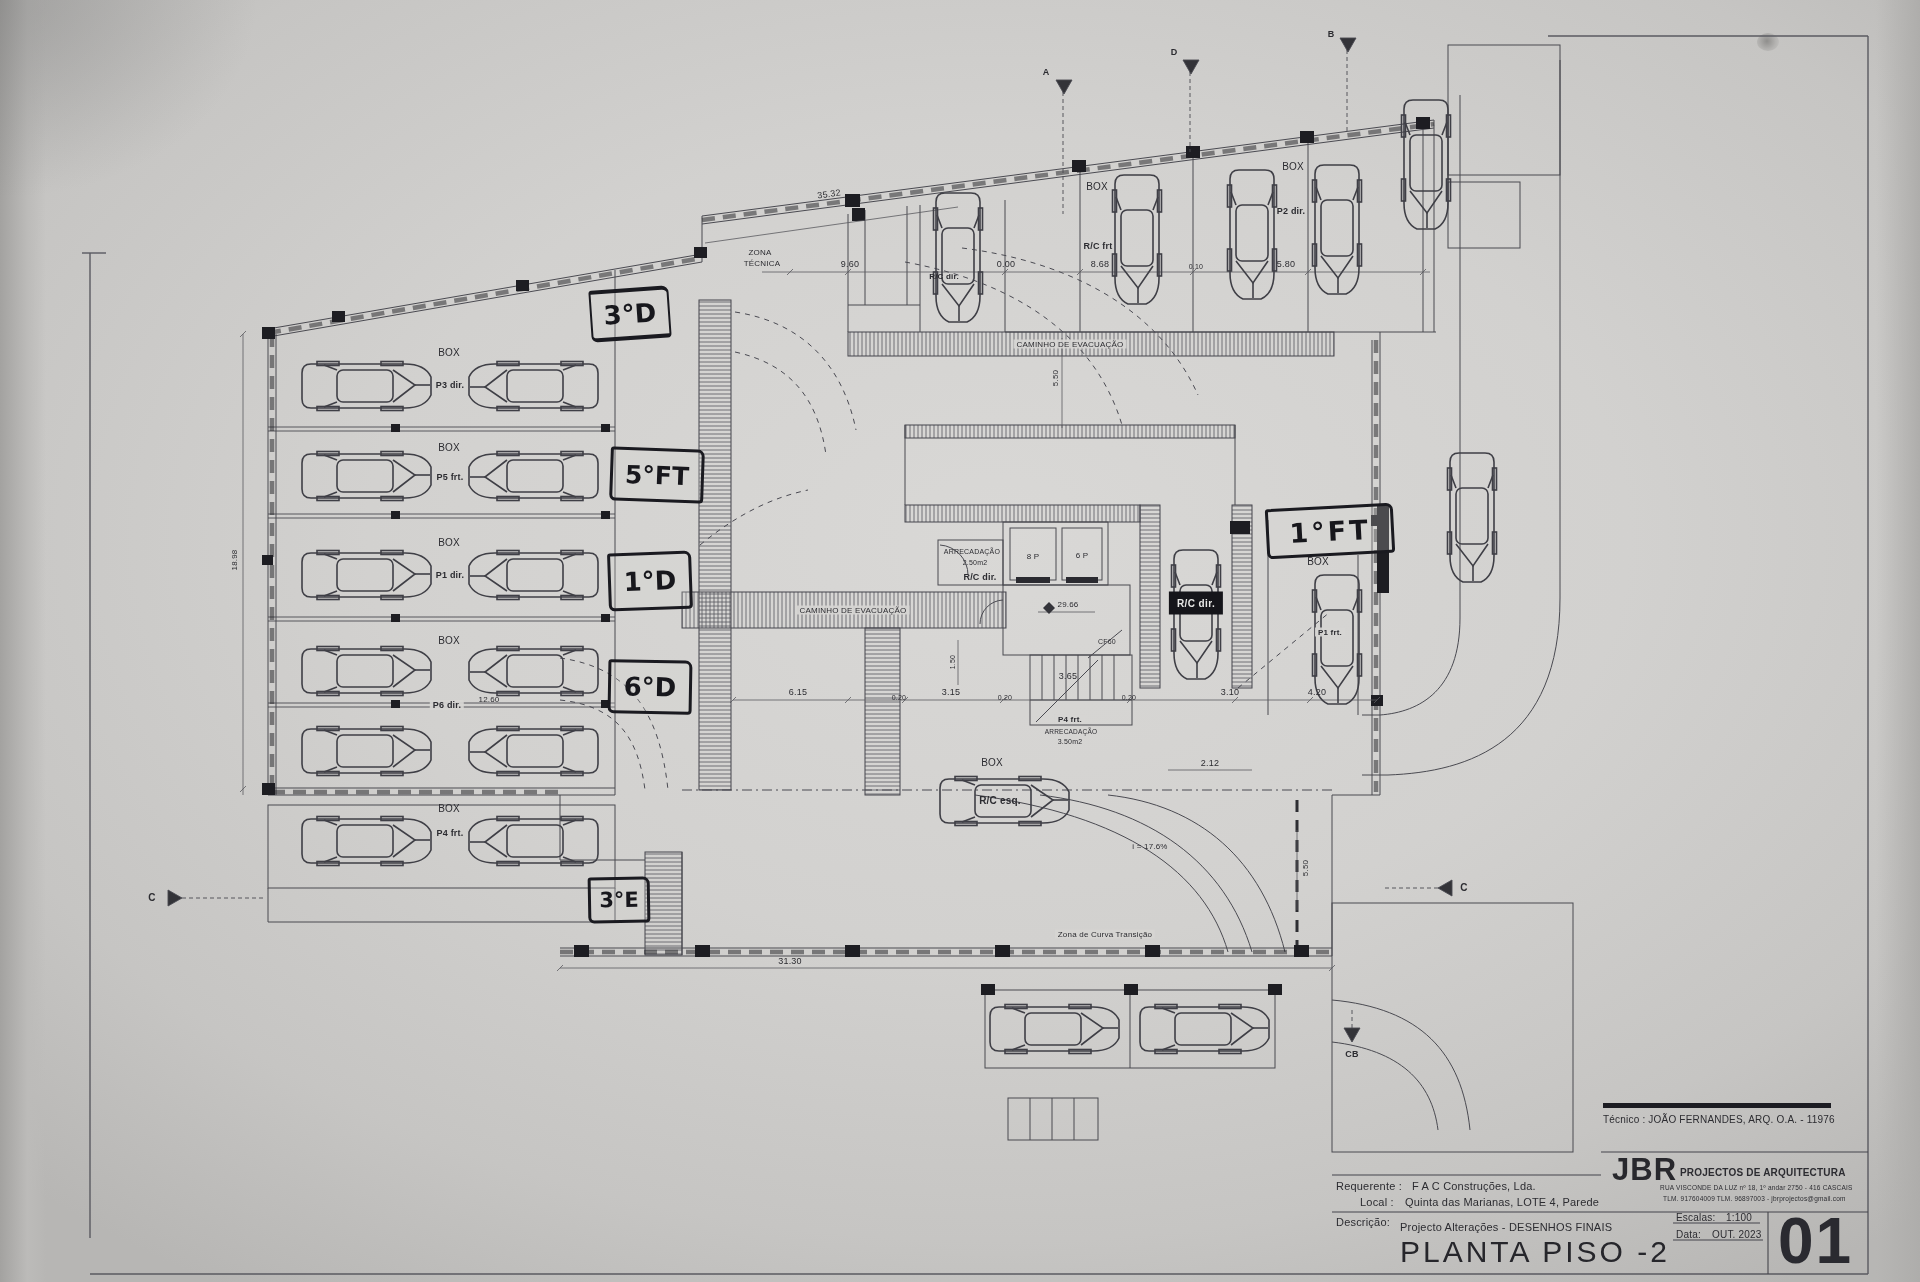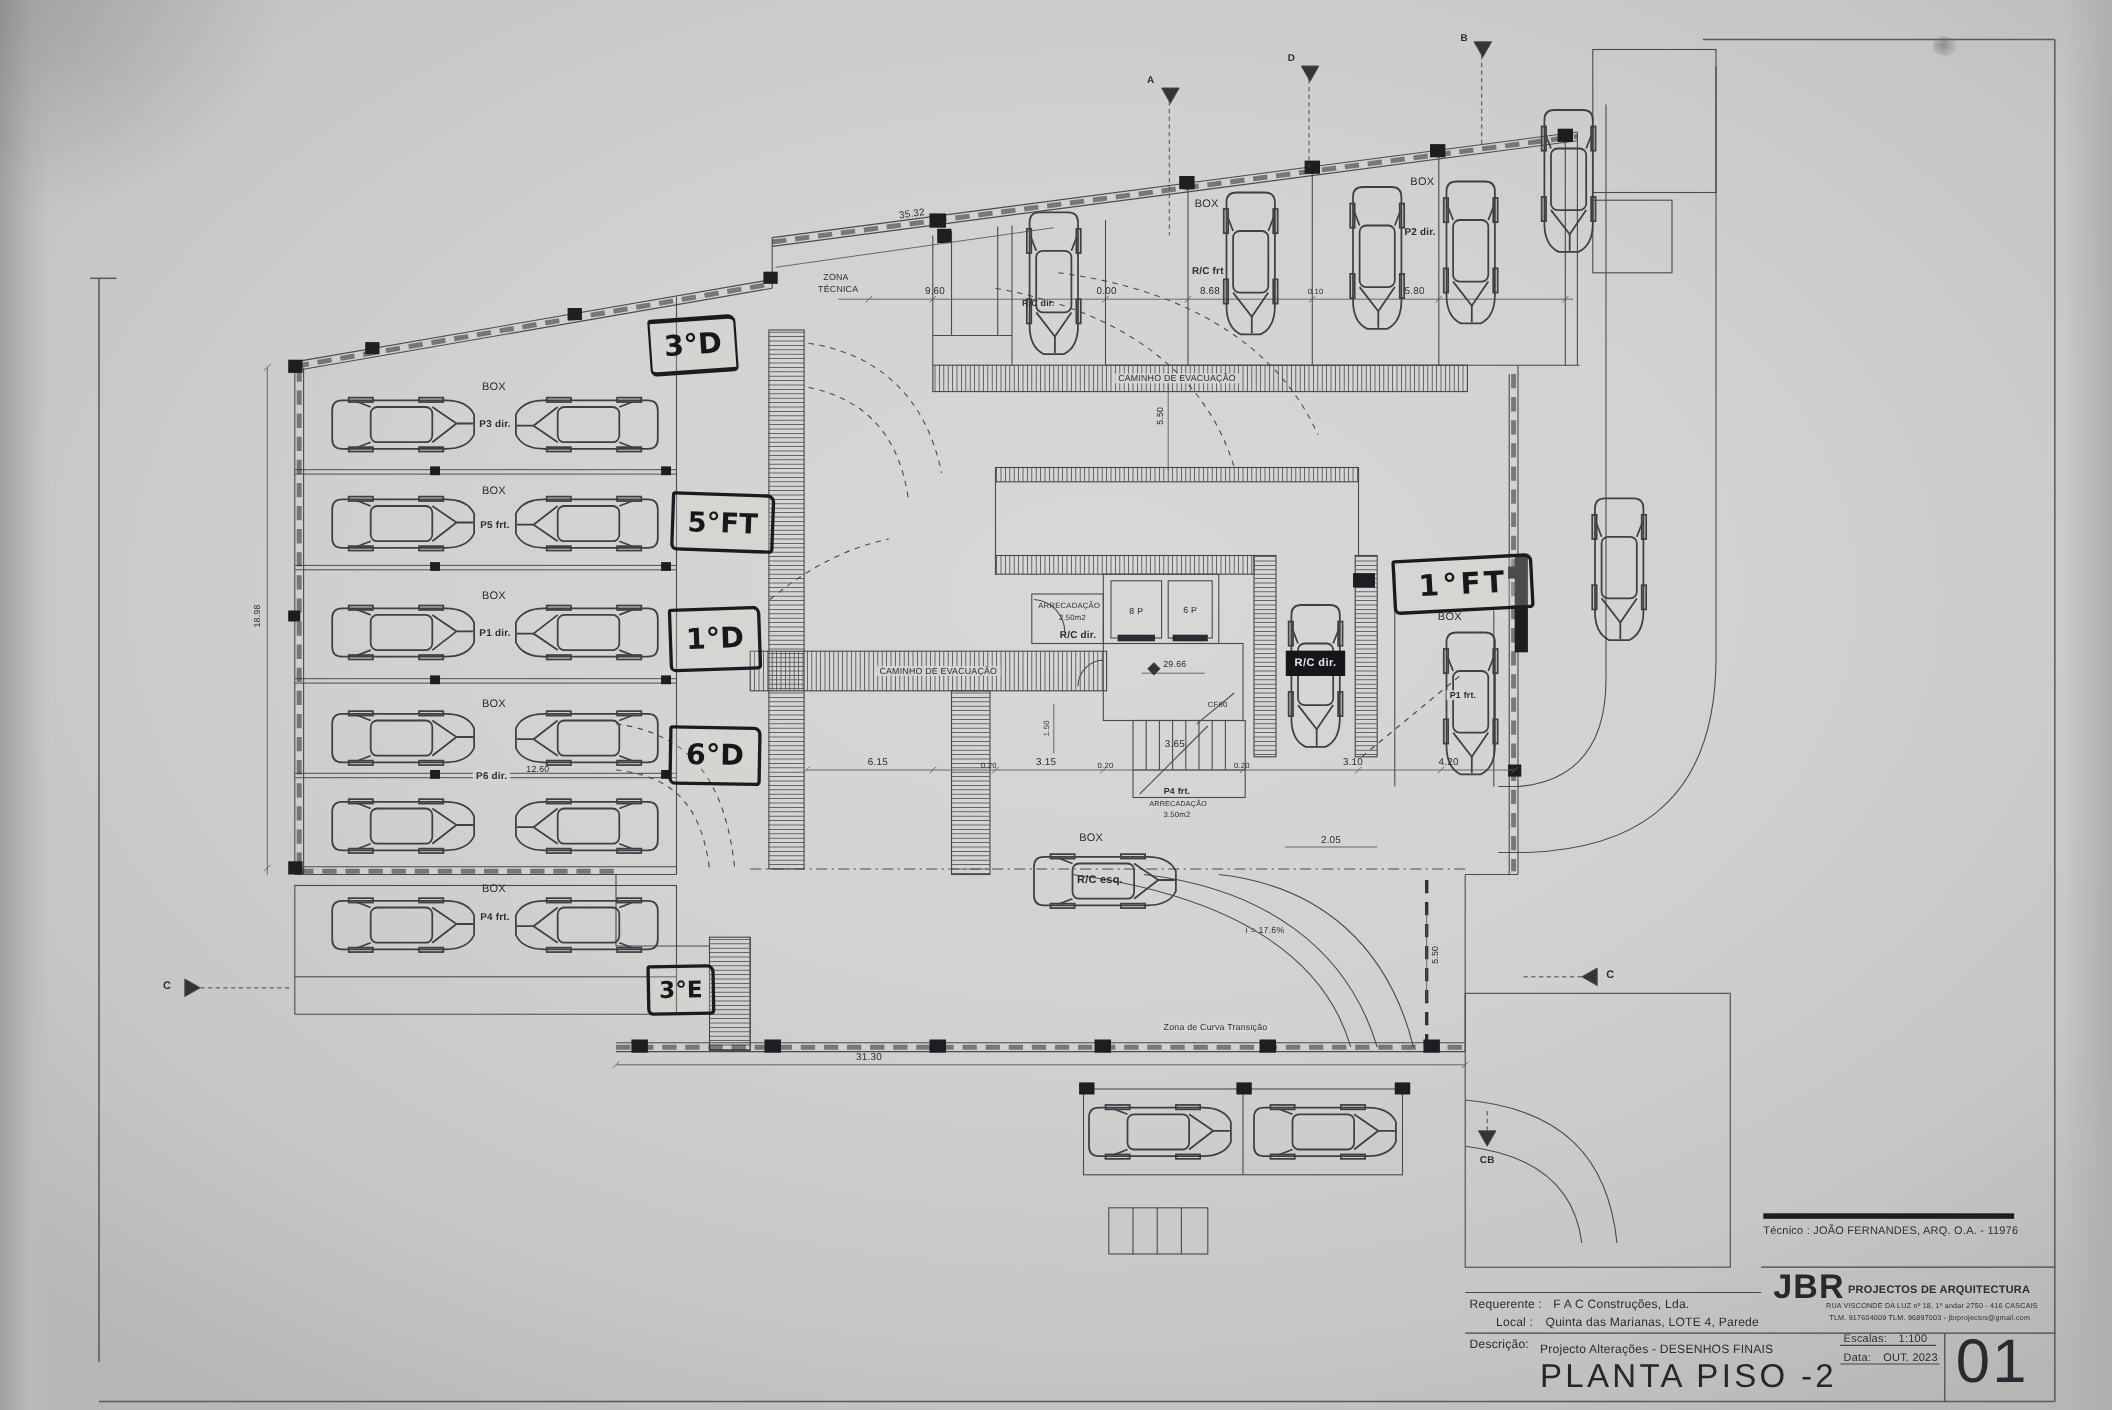--- a/index.html
+++ b/index.html
@@ -22,21 +22,21 @@
   .b{font-weight:bold}
   .rot{transform:translate(-50%,-50%) rotate(-90deg);}
   .rot8{transform:translate(-50%,-50%) rotate(-8deg);}
   .bg{background:rgba(214,213,211,.92);padding:0 3px;}
   .inv{position:absolute;transform:translate(-50%,-50%);background:#15151a;color:#e8e8e6;
      font-weight:bold;font-size:10px;padding:6px 8px;letter-spacing:.4px;}
   .hw{position:absolute;display:flex;align-items:center;justify-content:center;
       color:#17171c;font-weight:bold;font-family:"DejaVu Sans",sans-serif;
       border:3px solid #1a1a20;border-radius:3px 7px 4px 6px;background:rgba(216,215,213,.25);}
   .bar{position:absolute;background:#1c1c22;}
-  .big01{position:absolute;font-size:56px;font-weight:400;color:#2a2a30;
+  .big01{position:absolute;font-size:64px;font-weight:700;color:#2a2a30;
      font-family:"Liberation Sans",sans-serif;letter-spacing:2px;}
   .ptitle{position:absolute;font-size:30px;font-weight:normal;letter-spacing:3px;color:#26262b;}
   .jbr{position:absolute;font-size:31px;font-weight:bold;letter-spacing:1px;color:#28282d;}
   .hole{position:absolute;left:1757px;top:33px;width:22px;height:18px;border-radius:50%;
      background:radial-gradient(circle at 45% 45%, #8f8e8c 0%, #b3b2b0 55%, #c8c7c5 100%);}
 </style>
 </head>
 <body>
 
 <div class="page">
@@ -371,21 +371,21 @@
 
   <span class="t s9" style="left:798px;top:692px">6.15</span>
   <span class="t s7" style="left:899px;top:697px">0.20</span>
   <span class="t s9" style="left:951px;top:692px">3.15</span>
   <span class="t s7" style="left:1005px;top:697px">0.20</span>
   <span class="t s9" style="left:1068px;top:676px">3.65</span>
   <span class="t s7" style="left:1129px;top:697px">0.20</span>
   <span class="t s9" style="left:1230px;top:692px">3.10</span>
   <span class="t s9" style="left:1317px;top:692px">4.20</span>
   <span class="t s7 rot" style="left:952px;top:662px">1.50</span>
-  <span class="t s9" style="left:1210px;top:763px">2.05</span>
+  <span class="t s9" style="left:1210px;top:763px">2.12</span>
   <span class="t s8 rot" style="left:1055px;top:378px">5.50</span>
   <span class="t s8 rot" style="left:1305px;top:868px">5.50</span>
   <span class="t s8 rot" style="left:234px;top:560px">18.98</span>
   <span class="t s9" style="left:790px;top:961px">31.30</span>
 
   <span class="t s8" style="left:1150px;top:846px">i = 17.6%</span>
   <span class="t s8 bg" style="left:1105px;top:934px">Zona de Curva Transição</span>
 
   <span class="t s9 b" style="left:1046px;top:72px">A</span>
   <span class="t s9 b" style="left:1174px;top:52px">D</span>

